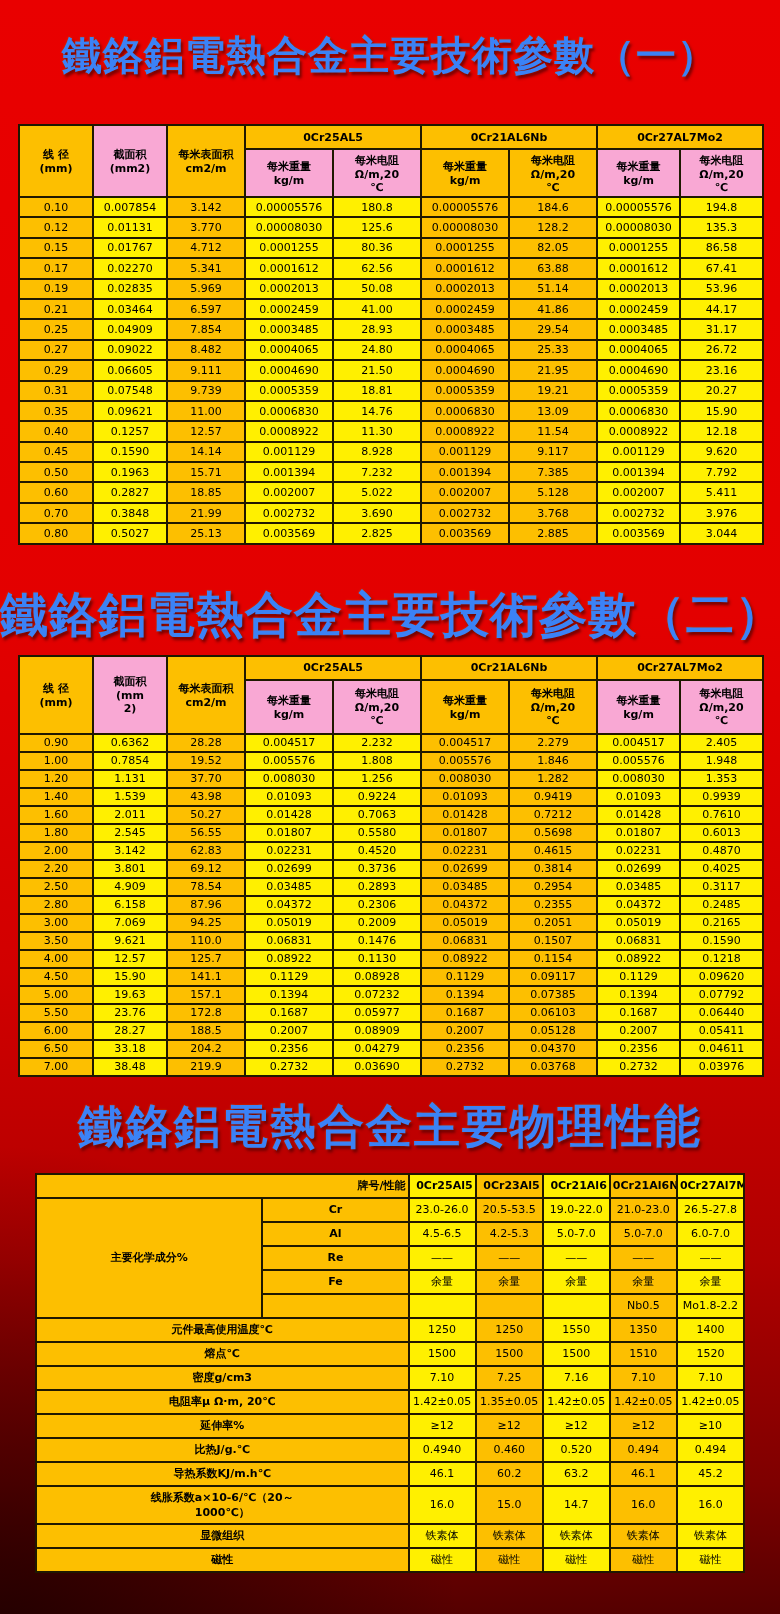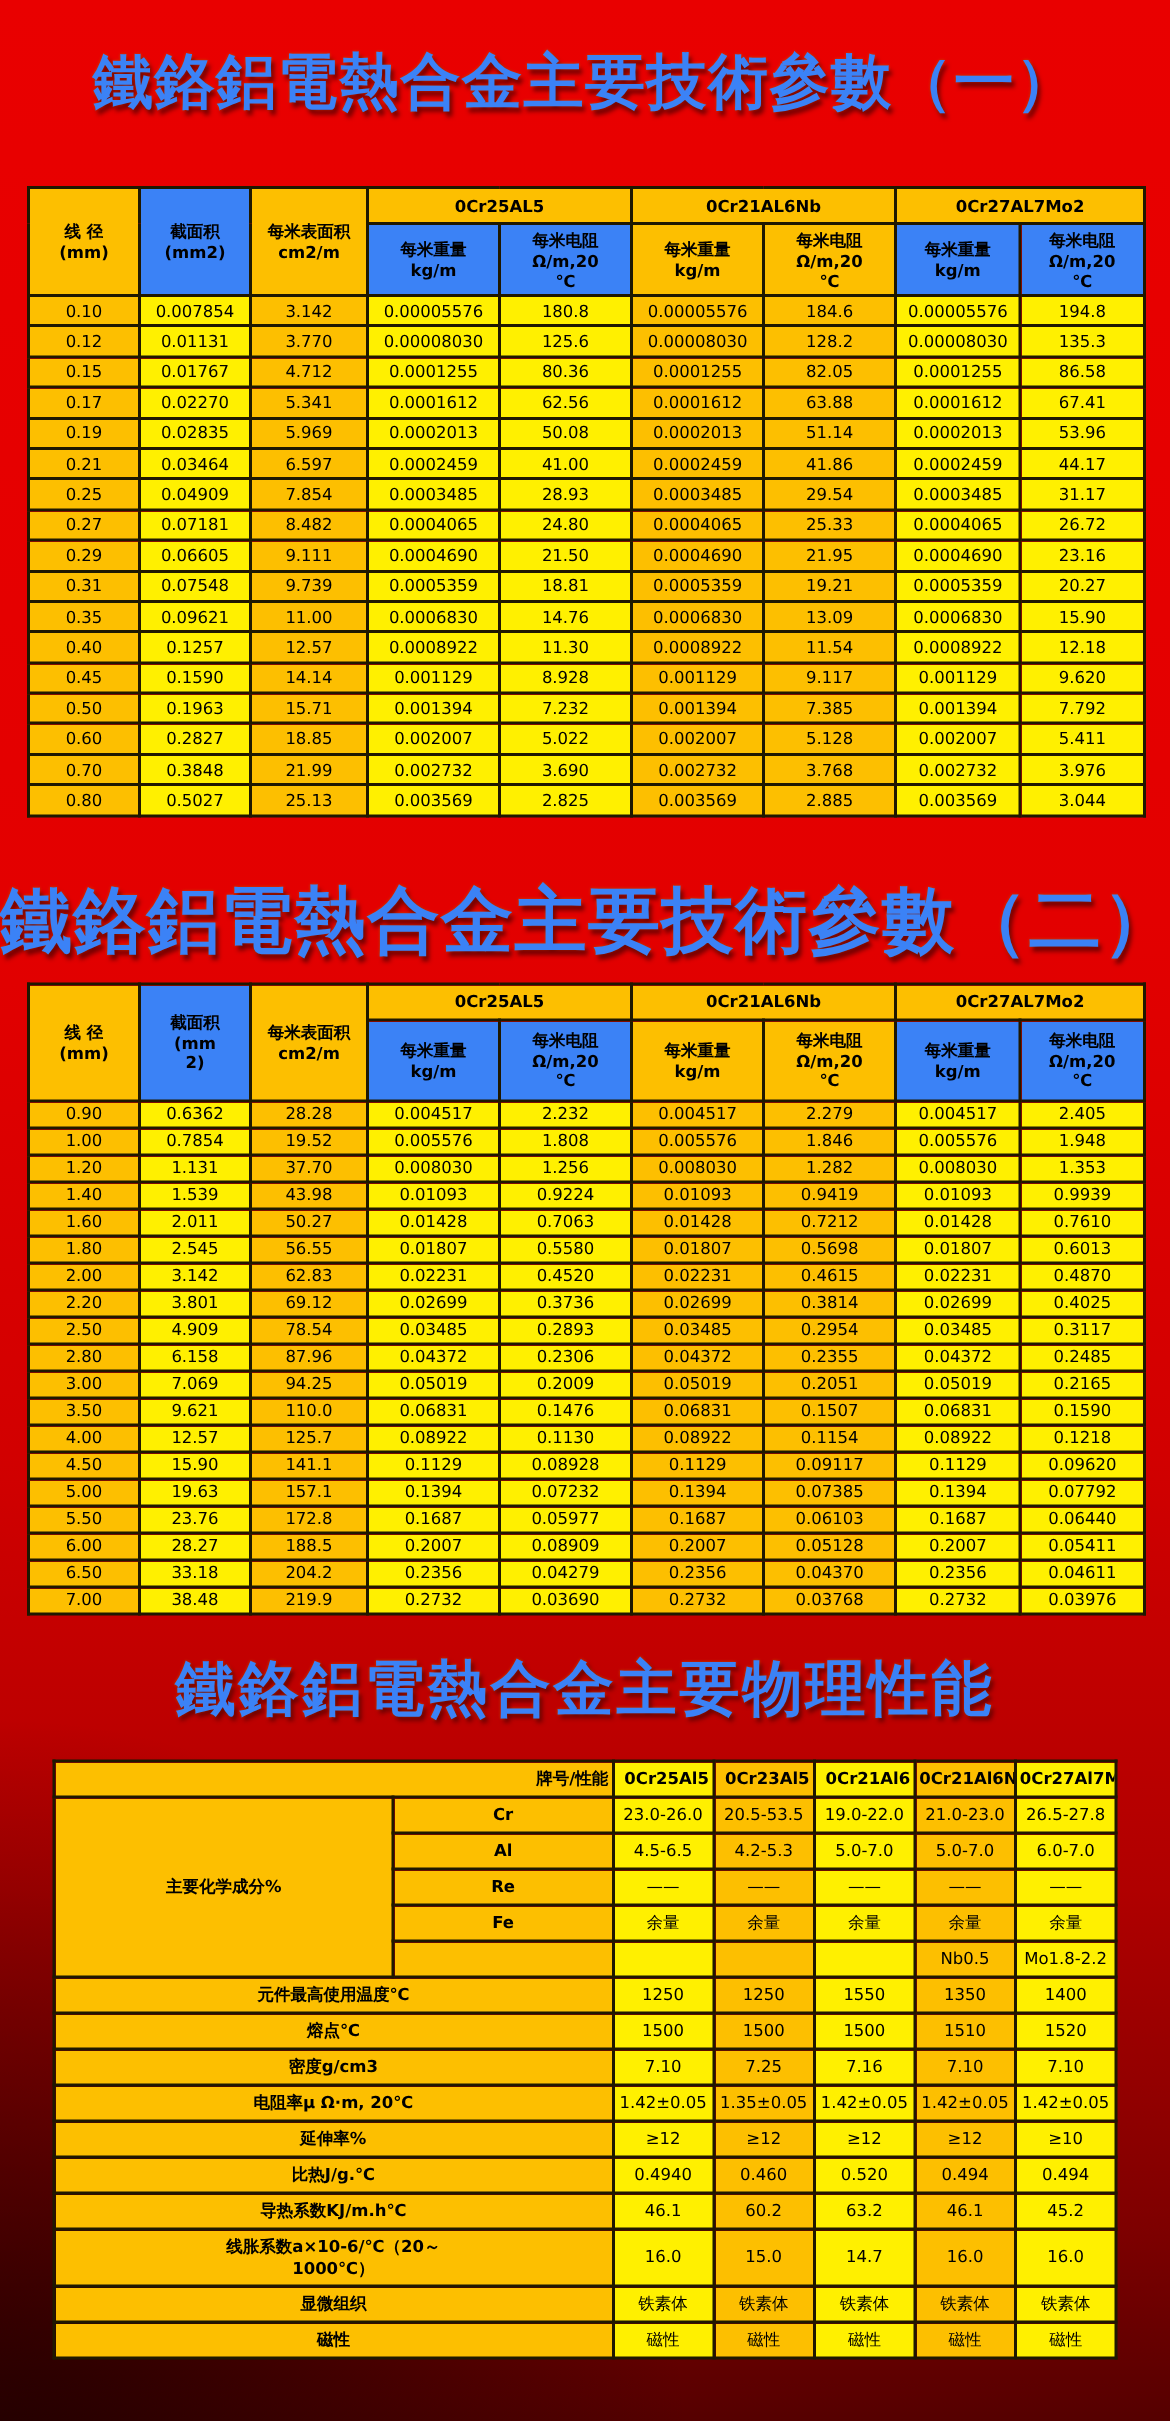--- a/index.html
+++ b/index.html
@@ -10,36 +10,36 @@
       linear-gradient(to bottom,#e90000 0%,#e30000 38%,#d20000 60%,#b00000 78%,#7e0000 92%,#550000 100%);
     font-family:"DejaVu Sans",sans-serif;
   }
   .title{
     font-family:"DejaVu Serif",serif;font-weight:bold;color:#3b82f6;text-align:center;
     text-shadow:2px 3px 3px rgba(90,0,0,.8),0 0 2px #c05000;
     white-space:nowrap;
   }
   .t-one{font-size:40px;line-height:66px;margin-top:22px;letter-spacing:1px;}
   .t-two{font-size:48px;line-height:66px;margin-top:36px;letter-spacing:1px;}
-  .t-phys{font-size:40px;line-height:66px;margin-top:16px;letter-spacing:2px;}
+  .t-phys{font-size:46px;line-height:66px;margin-top:16px;letter-spacing:2px;}
 
   table{border-collapse:collapse;table-layout:fixed;}
   .ptab{width:744px;margin:0 0 0 18px;}
   .ptab th,.ptab td{
     border:2px solid #1f1800;color:#000;text-align:center;padding:0 1px;
     font-family:"DejaVu Sans",sans-serif;font-size:11px;white-space:pre-line;overflow:hidden;
   }
   .ptab thead th{font-weight:bold;}
   .ptab .band{height:24px;}
   .t1 .sub{height:48px;}
   .t2 .sub{height:54px;}
   .t1 tbody tr{height:20.4px;}
   .t2 tbody tr{height:18px;}
   .o{background:#fdbf00;}
-  .y{background:#3b82f6;}
+  .y{background:#f9a8d4;}
   .ptab td.c1,.ptab td.c3,.ptab td.c6,.ptab td.c7{background:#fdbf00;}
   .ptab td.c2,.ptab td.c4,.ptab td.c5,.ptab td.c8,.ptab td.c9{background:#fff000;}
   .mt1{margin-top:36px;}
   .mt2{margin-top:8px;}
 
   .phys{width:710px;margin:14px 0 0 35px;}
   .phys th,.phys td{
     border:2px solid #1f1800;color:#000;text-align:center;padding:0 2px;
     font-family:"DejaVu Sans",sans-serif;font-size:11px;white-space:pre-line;overflow:hidden;
   }
@@ -170,21 +170,21 @@
         <td class="c3">7.854</td>
         <td class="c4">0.0003485</td>
         <td class="c5">28.93</td>
         <td class="c6">0.0003485</td>
         <td class="c7">29.54</td>
         <td class="c8">0.0003485</td>
         <td class="c9">31.17</td>
       </tr>
       <tr>
         <td class="c1">0.27</td>
-        <td class="c2">0.07181</td>
+        <td class="c2">0.09022</td>
         <td class="c3">8.482</td>
         <td class="c4">0.0004065</td>
         <td class="c5">24.80</td>
         <td class="c6">0.0004065</td>
         <td class="c7">25.33</td>
         <td class="c8">0.0004065</td>
         <td class="c9">26.72</td>
       </tr>
       <tr>
         <td class="c1">0.29</td>

